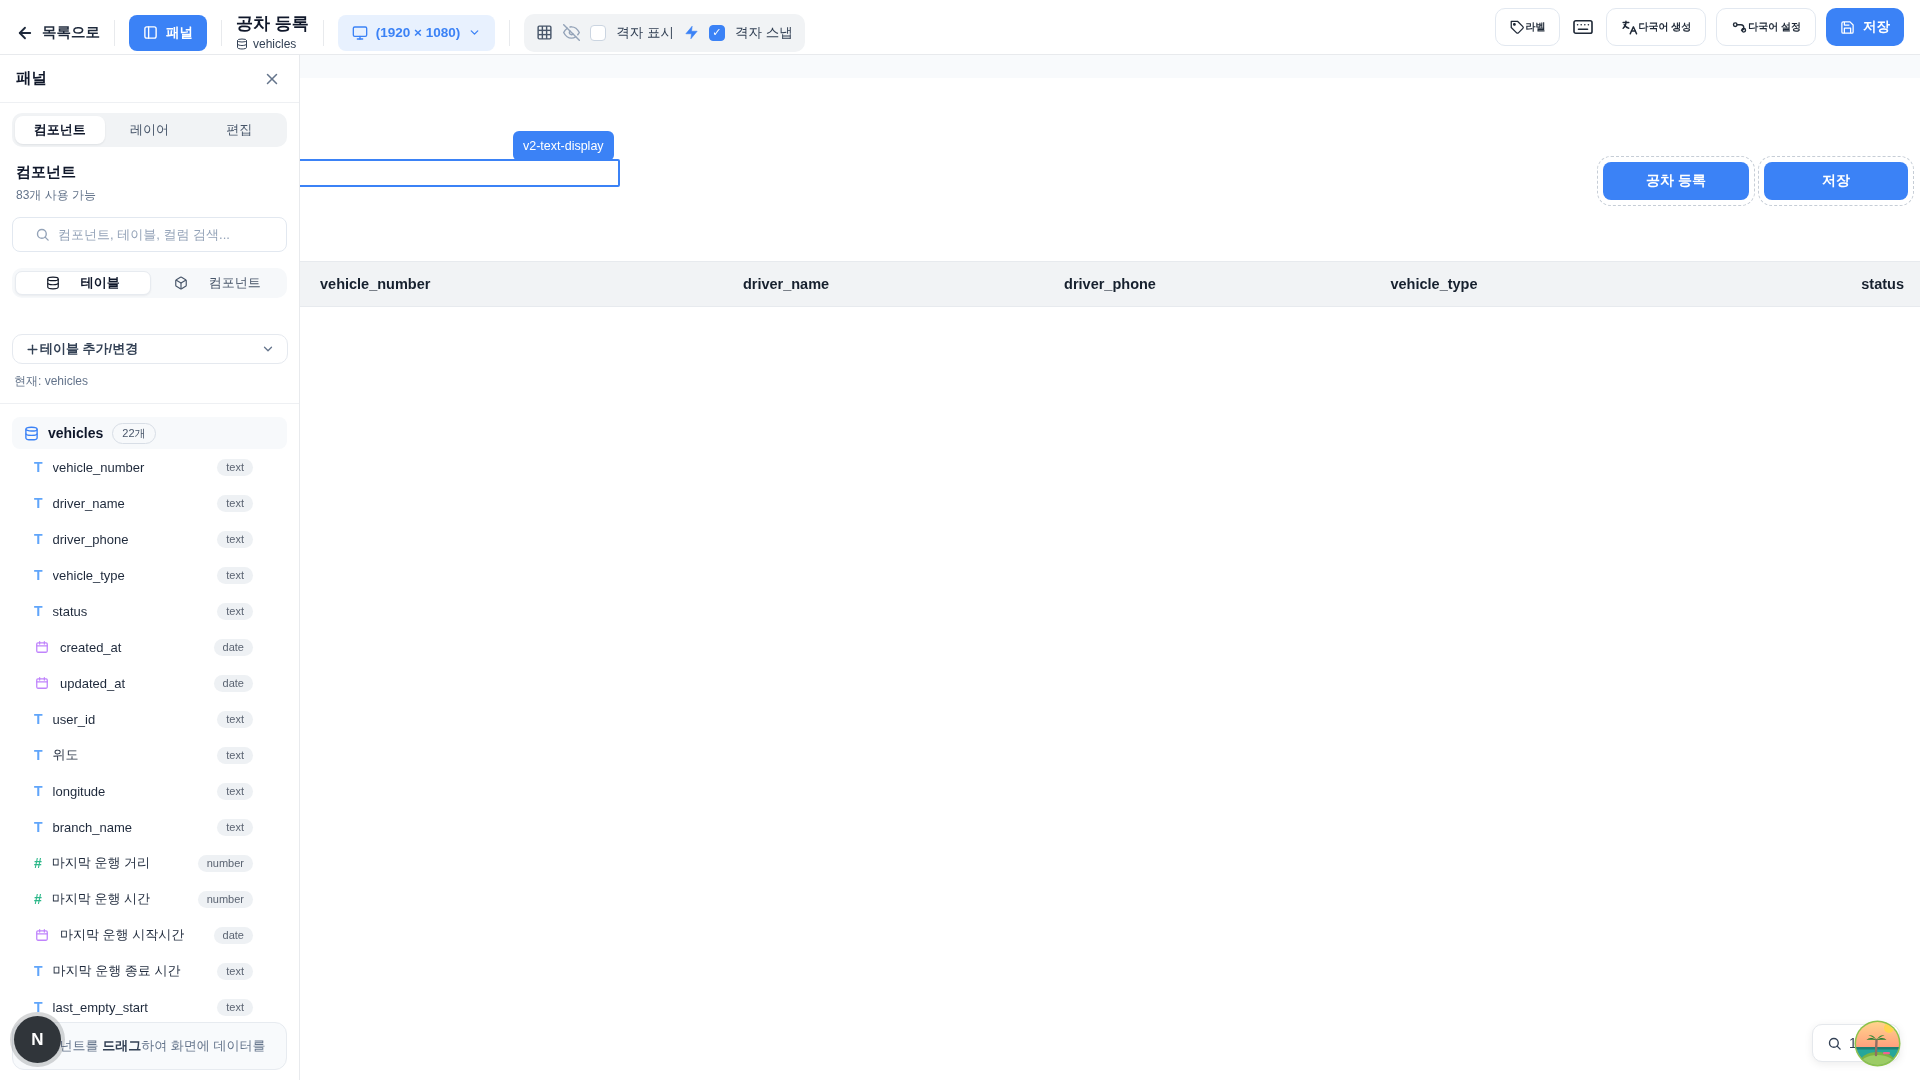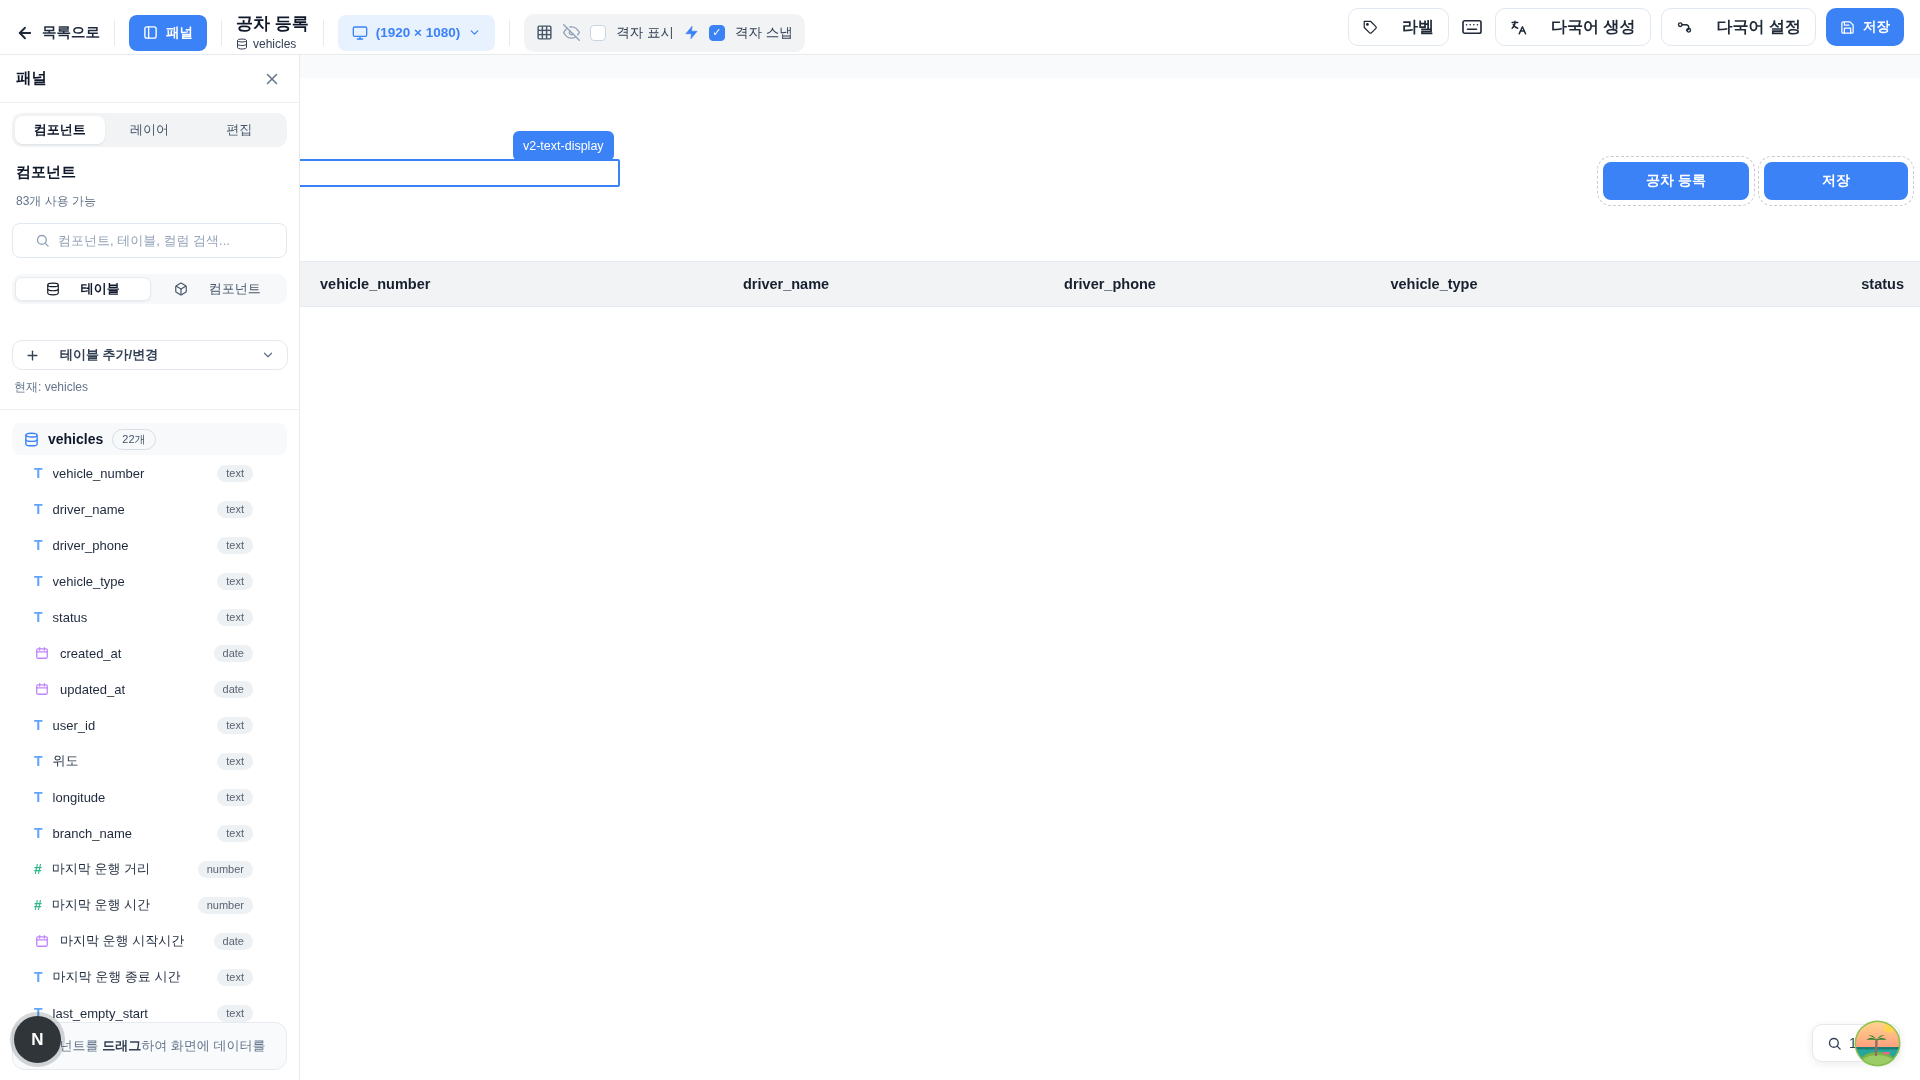--- a/index.html
+++ b/index.html
@@ -22,50 +22,50 @@
   .title-block .t2 { display:flex; align-items:center; gap:5px; font-size:12px; color:#334155; margin-top:2px; }
   .res-pill { display:flex; align-items:center; gap:8px; background:#e8f1fe; color:#3b82f6;
     border-radius:8px; height:36px; padding:0 14px; font-size:13.5px; font-weight:600; cursor:pointer; }
   .tools-group { display:flex; align-items:center; gap:10px; background:#f1f3f5; border-radius:10px;
     height:38px; padding:0 12px; }
   .tools-group .lbl { font-size:13.5px; color:#334155; }
   .cbx { width:16px; height:16px; border-radius:4px; border:1.5px solid #cbd5e1; background:#fff; }
   .cbx.checked { background:#3b82f6; border-color:#3b82f6; color:#fff; display:flex;
     align-items:center; justify-content:center; font-size:11px; }
   .tb-right { margin-left:auto; display:flex; align-items:center; gap:10px; }
-  .btn-outline { display:flex; align-items:center; gap:24px; background:#fff; border:1px solid #e2e8f0;
-    border-radius:10px; height:38px; padding:0 14px; font-size:16px; font-weight:600; color:#1f2937; cursor:pointer; }
+  .btn-outline { display:flex; align-items:center; gap:0; background:#fff; border:1px solid #e2e8f0;
+    border-radius:10px; height:38px; padding:0 14px; font-size:10px; font-weight:600; color:#1f2937; cursor:pointer; }
   .icon-only { background:none; border:none; cursor:pointer; padding:2px; }
 
   
   .panel { position:absolute; left:0; top:55px; width:300px; height:1025px; background:#fff;
     border-right:1px solid #e8eaed; z-index:20; }
   .panel-header { height:48px; display:flex; align-items:center; justify-content:space-between;
     padding:0 16px; border-bottom:1px solid #eef0f3; }
   .panel-header .pt { font-size:15.5px; font-weight:800; color:#0f172a; }
   .close-btn { background:none; border:none; cursor:pointer; color:#64748b; padding:2px; }
   .seg { display:flex; background:#f1f3f5; border-radius:10px; margin:10px 12px 0; padding:3px; height:34px; }
   .seg .seg-item { flex:1; display:flex; align-items:center; justify-content:center; font-size:13px;
     color:#475569; border-radius:8px; cursor:pointer; }
   .seg .seg-item.active { background:#fff; color:#0f172a; font-weight:700; box-shadow:0 1px 2px rgba(15,23,42,.08); }
   .sect { margin:16px 16px 0; }
   .sect .h { font-size:15px; font-weight:800; color:#0f172a; }
-  .sect .s { font-size:12px; color:#64748b; margin-top:11px; }
+  .sect .s { font-size:12px; color:#64748b; margin-top:5px; }
   .search-box { margin:13px 12px 0; height:35px; border:1px solid #e2e8f0; border-radius:8px;
     display:flex; align-items:center; gap:8px; padding:0 22px; background:#fff; }
   .search-box input { border:none; outline:none; flex:1; font-size:13px; color:#334155; background:transparent;
     font-family:inherit; }
   .search-box input::placeholder { color:#94a3b8; }
   .toggle { display:flex; margin:16px 12px 0; background:#f6f8fa; border-radius:10px; padding:3px; height:30px; }
   .toggle .tg { flex:1; display:flex; align-items:center; justify-content:center; gap:21px; font-size:13px;
     color:#475569; border-radius:7px; cursor:pointer; }
   .toggle .tg.active { background:#fff; border:1px solid #e7ebf0; color:#0f172a; font-weight:700;
     box-shadow:0 1px 2px rgba(15,23,42,.05); }
   .add-table { margin:36px 12px 0; height:30px; border:1px solid #e5e9ef; background:#fff; border-radius:10px;
-    display:flex; align-items:center; gap:20px; padding:0 12px; font-size:13px; font-weight:600; color:#334155;
+    display:flex; align-items:center; gap:0; padding:0 12px; font-size:13px; font-weight:600; color:#334155;
     cursor:pointer; width:276px; }
   .add-table .grow { flex:1; text-align:left; }
   .current-table { margin:9px 14px 0; font-size:12px; color:#64748b; }
   .hdiv { height:1px; background:#eef0f3; margin-top:13px; }
   .field-list { margin:13px 12px 0; }
   .table-row { height:32px; display:flex; align-items:center; gap:9px; background:#f7f9fb; border-radius:8px;
     padding:0 12px; cursor:pointer; }
   .table-row .tname { font-size:14px; font-weight:800; color:#0f172a; }
   .count-badge { font-size:11px; color:#475569; border:1px solid #d8dee6; border-radius:999px; padding:2px 9px; }
   .field-row { height:36px; display:flex; align-items:center; gap:10px; padding:0 6px 0 22px; cursor:grab; }

